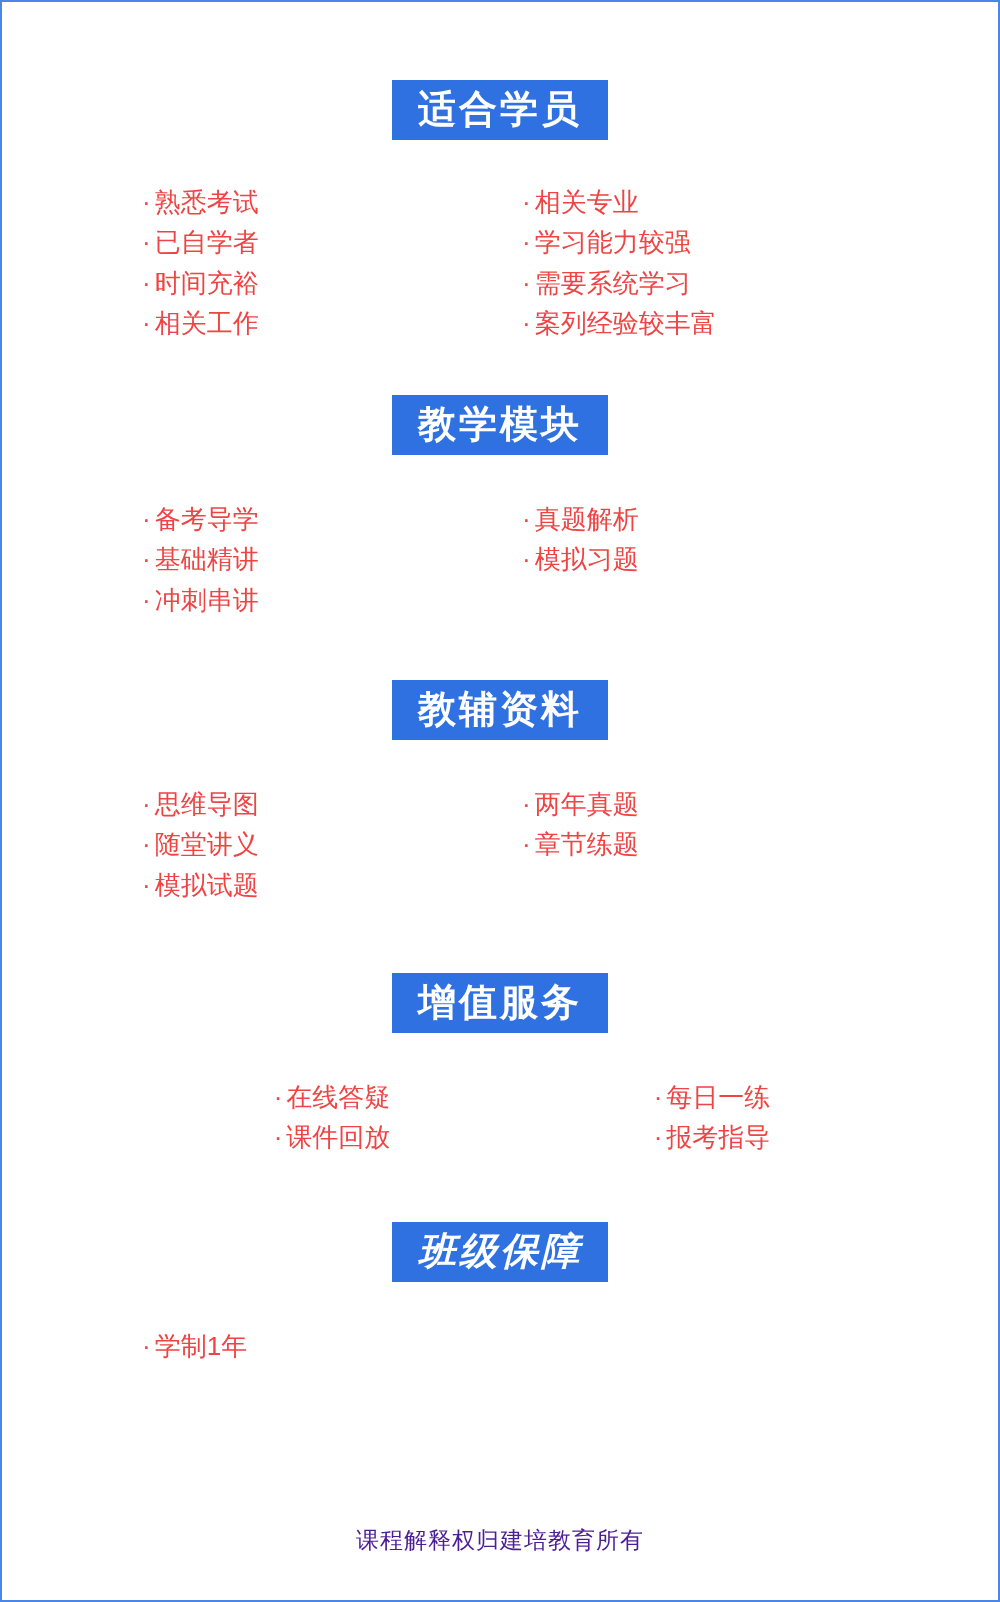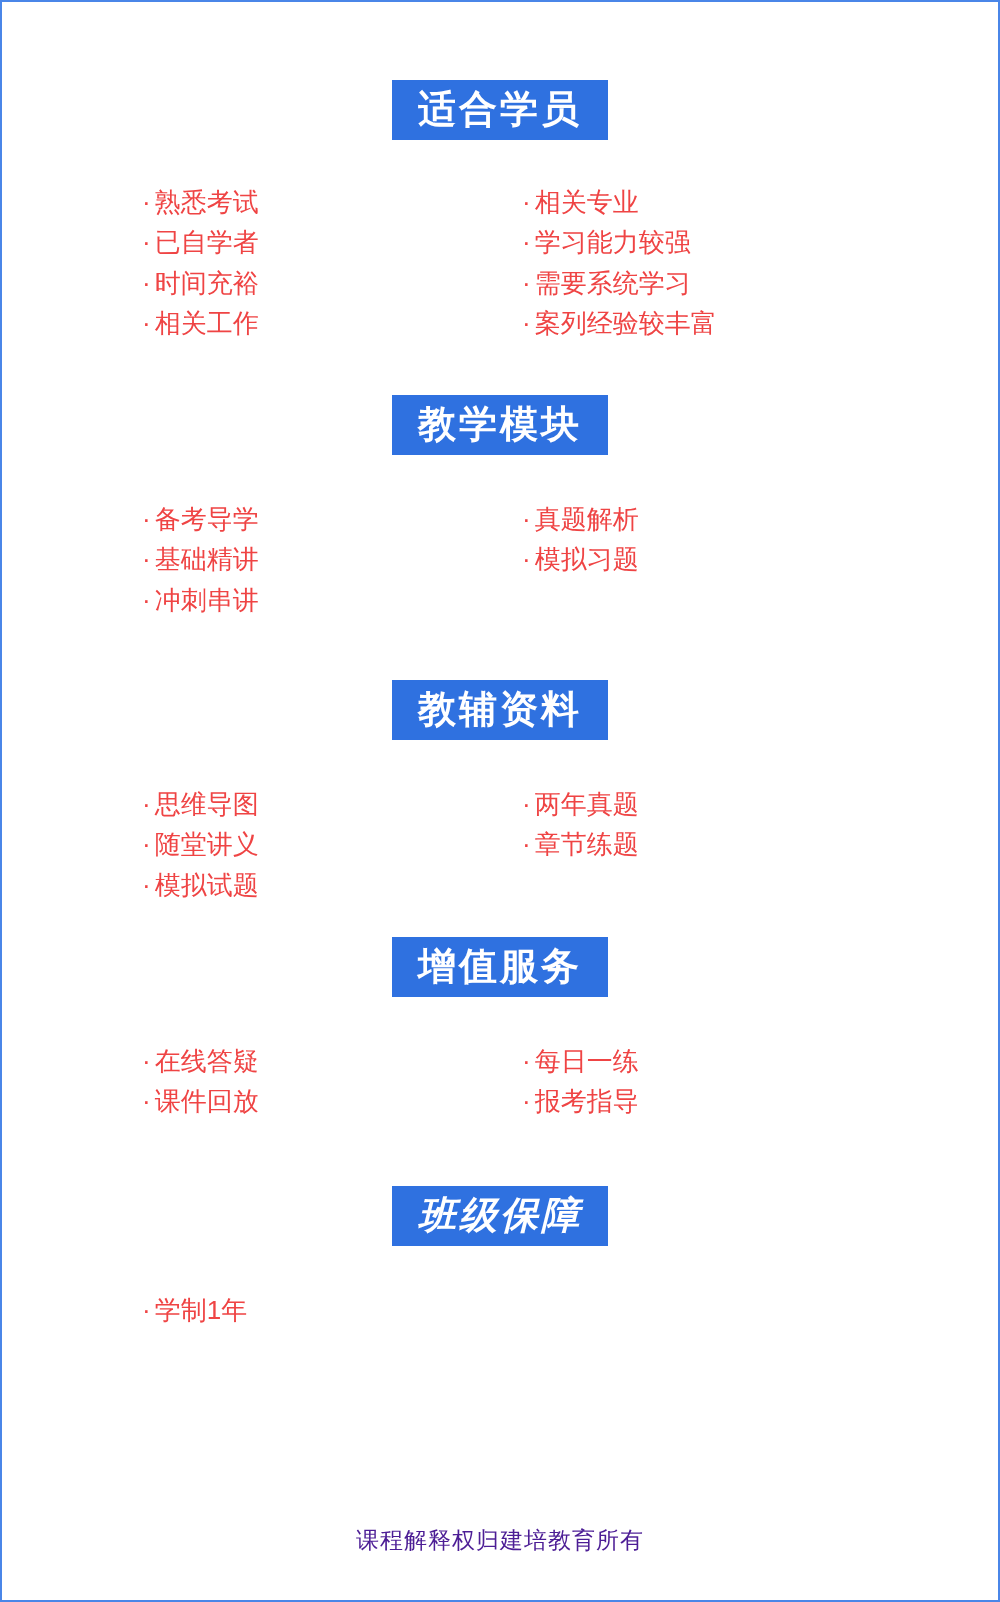--- a/index.html
+++ b/index.html
@@ -70,21 +70,21 @@
     display: inline-block;
     margin-right: 4px;
   }
   
   .sec-1 .section-title-wrap { margin-bottom: 42px; }
   .sec-1 { margin-top: 38px; }
   .sec-2 { margin-top: 52px; }
   .sec-2 .section-title-wrap { margin-bottom: 44px; }
   .sec-3 { margin-top: 60px; }
   .sec-3 .section-title-wrap { margin-bottom: 44px; }
-  .sec-4 { margin-top: 32px; }
+  .sec-4 { margin-top: 68px; text-align: center; }
   .sec-4 .section-title-wrap { margin-bottom: 44px; }
   .sec-5 { margin-top: 64px; }
   .sec-5 .section-title-wrap { margin-bottom: 44px; font-style: italic; }
 
   .footer {
     position: absolute;
     left: 0;
     right: 0;
     bottom: 44px;
     text-align: center;

